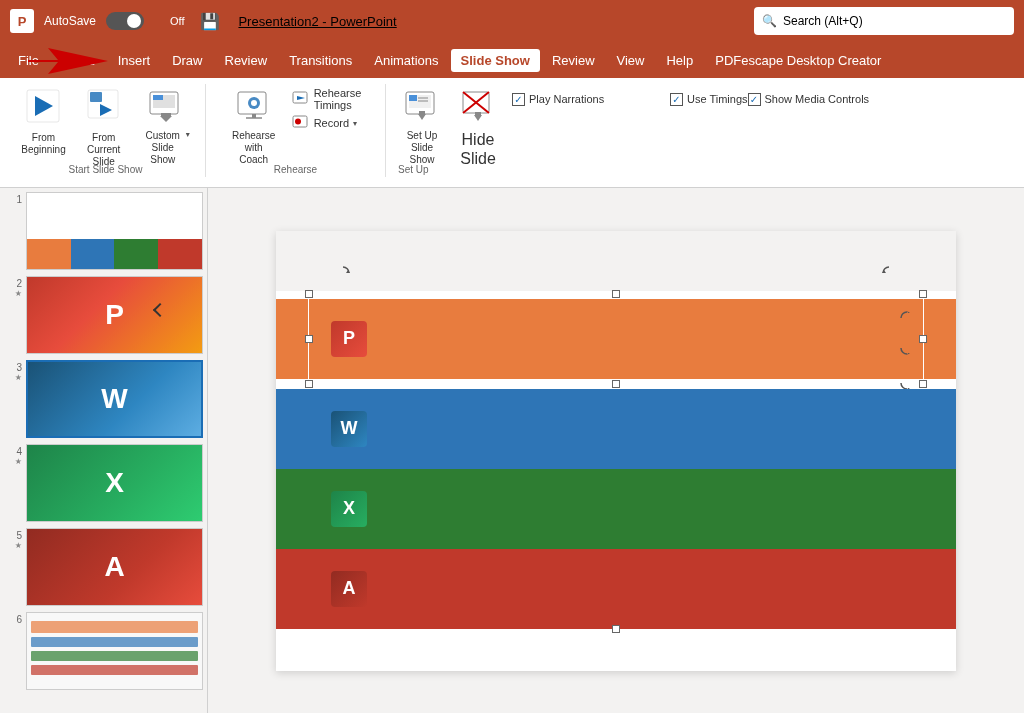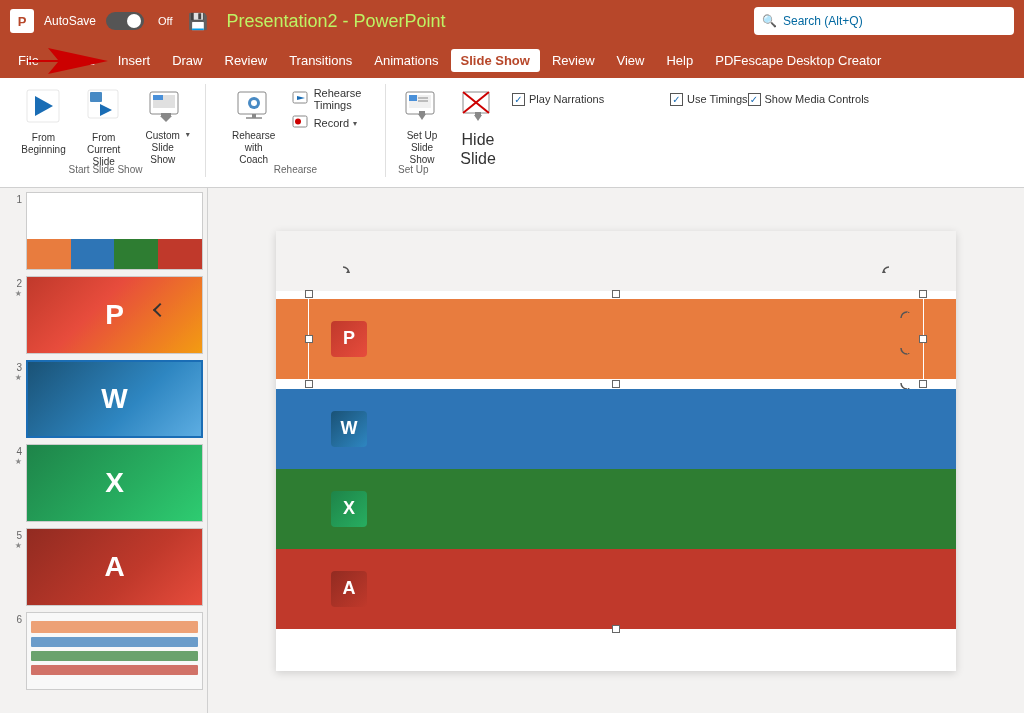--- a/index.html
+++ b/index.html
@@ -33,23 +33,23 @@
       padding: 2px;
       position: relative;
     }
     .autosave-toggle-knob {
       width: 14px; height: 14px;
       background: white;
       border-radius: 50%;
       position: absolute;
       right: 3px;
     }
-    .autosave-off { color: white; font-size: 11px; margin-left: 4px; }
+    .autosave-off { color: white; font-size: 11px; margin-left: 16px; }
     .title-bar-save-icon { color: white; font-size: 16px; margin-left: 6px; }
-    .title-bar-filename { color: #bef264; font-size: 18px; margin-left: 8px; flex: 1; }
+    .title-bar-filename { color: #000000; font-size: 13px; margin-left: 8px; flex: 1; text-decoration: underline; }
     .title-bar-search {
       background: white;
       border-radius: 4px;
       height: 28px;
       width: 260px;
       display: flex; align-items: center;
       padding: 0 8px;
       gap: 6px;
       color: #888;
       font-size: 12px;
@@ -269,21 +269,21 @@
   </div>
   <span class="autosave-label">AutoSave</span>
   <div class="autosave-toggle">
     <div class="autosave-toggle-knob"></div>
   </div>
   <span class="autosave-off">Off</span>
   <span class="title-bar-save-icon">💾</span>
   <span class="title-bar-filename">Presentation2 - PowerPoint</span>
   <div class="title-bar-search">
     <span>🔍</span>
-    <span style="color:#0369a1;font-size:12px;">Search (Alt+Q)</span>
+    <span style="color:#000000;font-size:12px;">Search (Alt+Q)</span>
   </div>
 </div>
 
 <div class="menu-bar">
 
   <div style="position:absolute;left:28px;top:4px;z-index:200;pointer-events:none;">
     <svg width="80" height="30" viewBox="0 0 80 30">
       <polygon points="80,15 20,2 30,14 0,14 0,16 30,16 20,28" fill="#cc0000"></polygon>
     </svg>
   </div>

